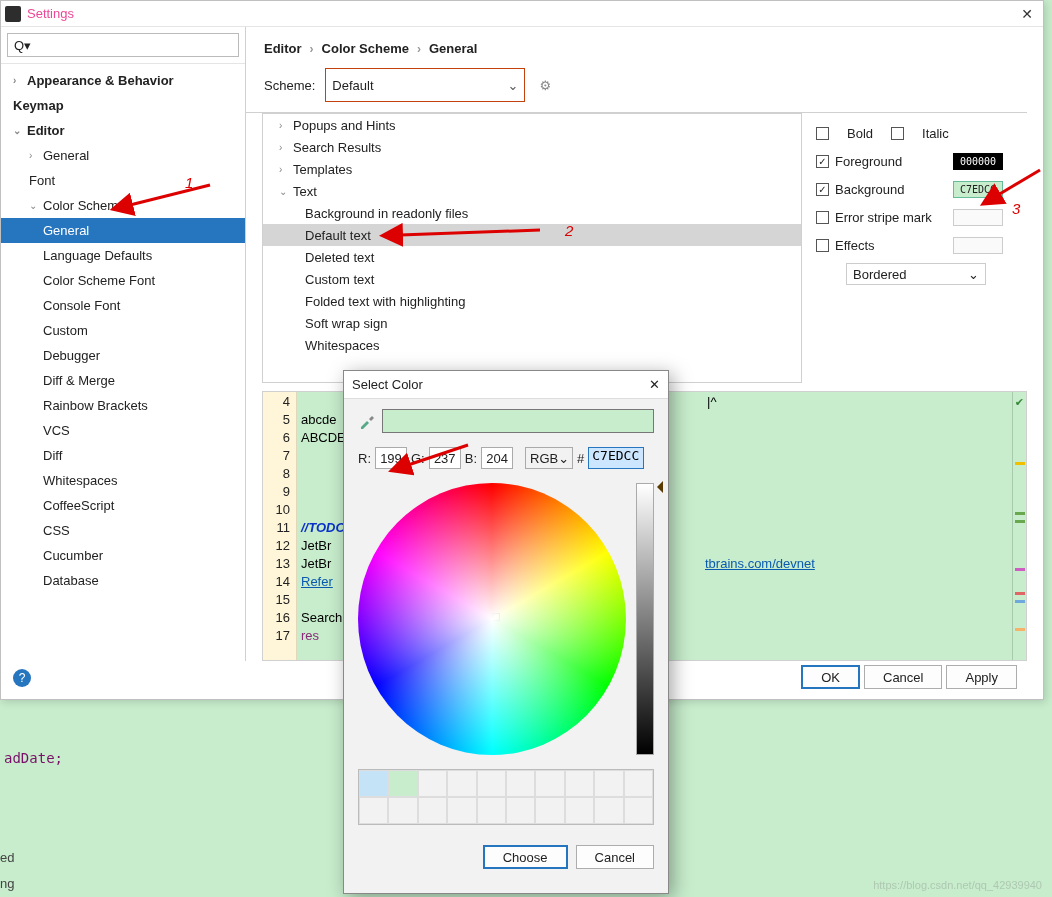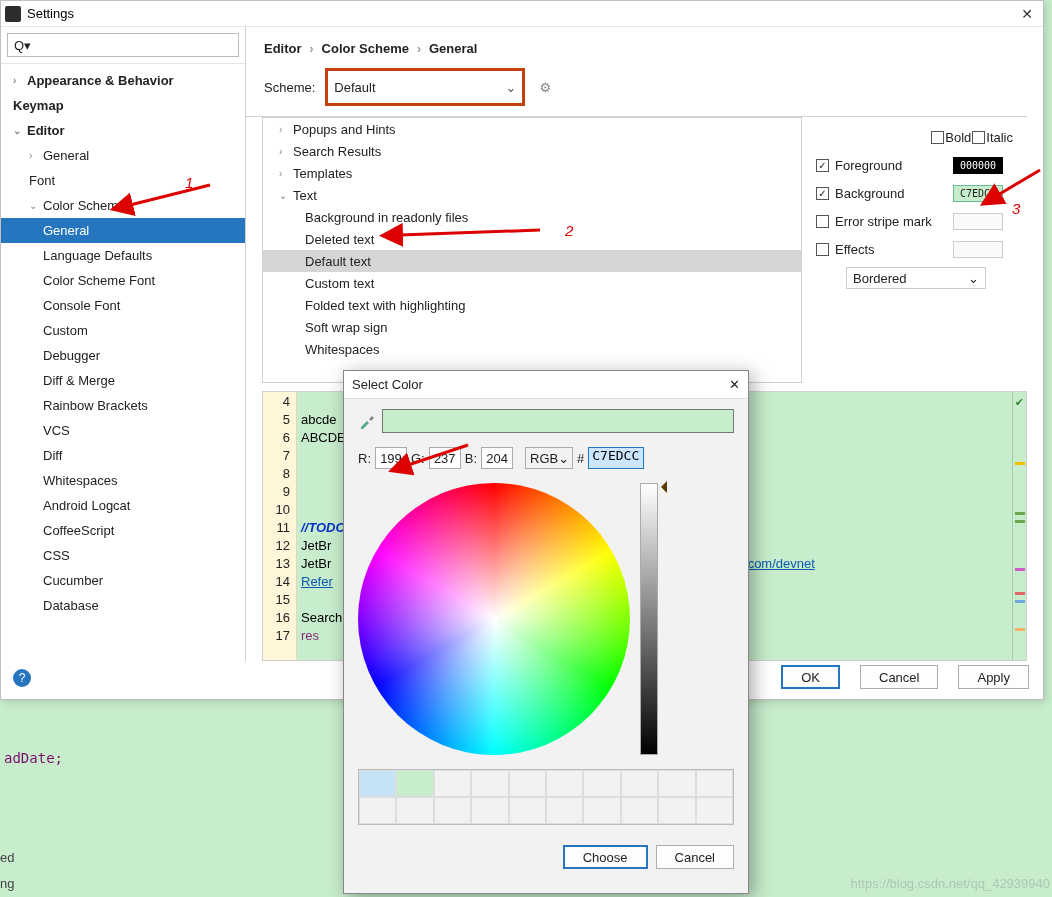--- a/index.html
+++ b/index.html
@@ -1,39 +1,39 @@
 <!DOCTYPE html>
 <html><head>
 <meta charset="utf-8">
 <style>
 *{box-sizing:border-box;margin:0;padding:0;font-family:"Segoe UI",Arial,sans-serif;font-size:13px;color:#222}
 body{background:#C7EDCC;overflow:hidden;width:1052px;height:897px}
 .settings{position:absolute;top:0;left:0;width:1044px;height:700px;background:#fff;border:1px solid #c0c0c0;box-shadow:2px 2px 8px rgba(0,0,0,.15)}
 .titlebar{height:26px;background:#fff;border-bottom:1px solid #e5e5e5;display:flex;align-items:center;padding:0 4px}
 .appicon{width:16px;height:16px;background:#2d2d2d;border-radius:2px;margin-right:6px}
-.titlebar .title{color:#000000}
+.titlebar .title{color:#ec4899}
 .titlebar .close{margin-left:auto;font-size:14px;color:#333;padding:0 6px}
 .body{display:flex;height:calc(100% - 64px)}
 .sidebar{width:245px;border-right:1px solid #d0d0d0}
 .searchrow{padding:6px;border-bottom:1px solid #e5e5e5;display:flex;gap:4px}
 .searchbox{flex:1;border:1px solid #bbb;height:24px;display:flex;align-items:center;padding:0 6px;color:#999}
 .gearicon{width:20px;height:20px;display:flex;align-items:center;justify-content:center;color:#888}
 .tree{padding:4px 0;height:calc(100% - 36px);overflow:hidden}
 .tnode{display:flex;align-items:center;height:25px;padding-left:12px;white-space:nowrap}
 .tnode.l1{padding-left:28px}
 .tnode.l2{padding-left:42px}
 .tnode.bold{font-weight:700}
 .tnode.sel{background:#2675bf;color:#fff}
 .tnode.sel .lbl{color:#fff}
 .chev{width:12px;color:#888;font-size:10px;margin-right:2px}
 .main{flex:1;display:flex;flex-direction:column}
 .crumbs{padding:14px 18px 10px;font-size:15px;font-weight:700;display:flex;gap:8px;align-items:center}
 .crumbs .sep{color:#999;font-size:12px}
 .schrow{padding:2px 18px 10px;display:flex;align-items:center;gap:10px}
-.schsel{border:3px solid #c2410c;height:24px;width:200px;padding:16px 6px;display:flex;align-items:center;justify-content:space-between;color:#1a33cc}
+.schsel{border:1px solid #c2410c;height:24px;width:200px;padding:16px 6px;display:flex;align-items:center;justify-content:space-between;color:#1a33cc}
 .schsel .dd{color:#555}
 .midsplit{display:flex;flex:1;border-top:1px solid #d0d0d0;margin:0 16px 0 0;overflow:hidden}
 .catpanel{width:540px;border:1px solid #d0d0d0;margin-left:16px;overflow:hidden}
 .catpanel .row{height:22px;display:flex;align-items:center;padding-left:16px}
 .catpanel .row.l1{padding-left:42px}
 .catpanel .row.sel{background:#d5d5d5}
 .props{flex:1;padding:6px 14px}
 .prow{display:flex;align-items:center;height:28px;gap:6px}
 .cbx{width:13px;height:13px;border:1px solid #555;display:inline-flex;align-items:center;justify-content:center;font-size:10px}
 .swfg{width:50px;height:17px;background:#000;color:#fff;font-size:10px;text-align:center;line-height:17px;font-family:monospace}
@@ -44,28 +44,28 @@
 .gutter{width:34px;background:#fff6d9;border-right:1px solid #e0d8b8;font-family:Consolas,monospace;font-size:13px;color:#888;text-align:right;padding:2px 6px 0 0}
 .gutter div{height:18px}
 .codewrap{flex:1;background:#C7EDCC;position:relative;font-family:Consolas,monospace;font-size:13px;padding:2px 4px}
 .codewrap div{height:18px}
 .codewrap .todo{color:#0a32c8;font-style:italic;font-weight:700}
 .codewrap .norm{color:#000}
 .codewrap .link{color:#0a5ab0;text-decoration:underline}
 .codewrap .kw{color:#8a2a7a}
 .errstripe{width:14px;background:#C7EDCC;border-left:1px solid #a9c9ad;position:relative}
 .errstripe .es{position:absolute;width:10px;height:3px;left:2px}
-.buttons{position:absolute;bottom:10px;right:14px;display:flex;gap:20px}
+.buttons{position:absolute;bottom:10px;right:26px;display:flex;gap:4px}
 .btn{height:24px;border:1px solid #adadad;background:#fdfdfd;padding:0 18px;display:flex;align-items:center}
 .btn.primary{border:2px solid #2675bf}
 .btn.disabled{color:#aaa}
 .helpicon{position:absolute;bottom:12px;left:12px;width:18px;height:18px;border-radius:50%;background:#2675bf;color:#fff;font-size:12px;text-align:center;line-height:18px}
 
 
-.picker{position:absolute;left:343px;top:370px;width:406px;height:524px;background:#f2f2f2;border:1px solid #888;box-shadow:4px 4px 18px rgba(0,0,0,.35);z-index:20}
+.picker{position:absolute;left:343px;top:370px;width:326px;height:524px;background:#f2f2f2;border:1px solid #888;box-shadow:4px 4px 18px rgba(0,0,0,.35);z-index:20}
 .phead{height:28px;display:flex;align-items:center;justify-content:space-between;padding:0 8px;background:#fff;border-bottom:1px solid #ddd}
 .pbody{padding:10px 14px}
 .pickprev{display:flex;gap:6px;align-items:center;margin-bottom:14px}
 .eyedrop{width:18px;height:18px}
 .pickswatch{flex:1;height:24px;background:#C7EDCC;border:1px solid #777}
 .pickinputs{display:flex;gap:4px;align-items:center;margin-bottom:14px;font-size:12px}
 .pickinputs input{width:32px;height:22px;border:1px solid #aaa;text-align:center}
 .pickinputs .mode{width:48px;height:22px;border:1px solid #aaa;padding:0 4px;display:flex;align-items:center;justify-content:space-between;margin-left:8px}
 .pickinputs .hex{width:56px;height:22px;border:1px solid #2675bf;background:#cde6ff;padding:0 3px;font-family:monospace;color:#000}
 .wheelwrap{display:flex;gap:10px;margin-bottom:14px}
@@ -78,21 +78,21 @@
 .palette div{border:1px solid #ddd}
 .pbtns{display:flex;justify-content:flex-end;gap:8px;padding:10px 14px}
 
 
 .bgcode{position:absolute;left:4px;top:750px;font-family:Consolas,monospace;font-size:14px;color:#7a0f6a}
 .bgcode2{position:absolute;left:0;top:850px;color:#444;font-size:13px}
 .bgcode3{position:absolute;left:0;top:876px;color:#444;font-size:13px}
 .arrow{position:absolute;pointer-events:none;z-index:30}
 .arrow svg{overflow:visible}
 .annot{position:absolute;color:#d00;font-style:italic;font-size:15px;z-index:31}
-.watermark{position:absolute;right:2px;bottom:6px;color:rgba(130,130,130,.35);font-size:13px}
+.watermark{position:absolute;right:10px;bottom:6px;color:rgba(130,130,130,.35);font-size:11px}
 </style>
 </head>
 <body>
 
 <div class="settings">
   <div class="titlebar">
     <div class="appicon"></div>
     <span class="title">Settings</span>
     <span class="close">✕</span>
   </div>
@@ -151,23 +151,20 @@
             <span class="lbl">Rainbow Brackets</span>
           </div>
           <div class="tnode l2">
             <span class="lbl">VCS</span>
           </div>
           <div class="tnode l2">
             <span class="lbl">Diff</span>
           </div>
           <div class="tnode l2">
             <span class="lbl">Whitespaces</span>
-          </div>
-          <div class="tnode l2">
-            <span class="lbl">Android Logcat</span>
           </div>
           <div class="tnode l2">
             <span class="lbl">CoffeeScript</span>
           </div>
           <div class="tnode l2">
             <span class="lbl">CSS</span>
           </div>
           <div class="tnode l2">
             <span class="lbl">Cucumber</span>
           </div>
@@ -206,41 +203,41 @@
               <span class="chev">›</span>
               <span>Templates</span>
             </div>
             <div class="row">
               <span class="chev">⌄</span>
               <span>Text</span>
             </div>
             <div class="row l1">
               <span>Background in readonly files</span>
             </div>
-            <div class="row l1">
-              <span>Deleted text</span>
-            </div>
             <div class="row l1 sel">
               <span>Default text</span>
             </div>
             <div class="row l1">
+              <span>Deleted text</span>
+            </div>
+            <div class="row l1">
               <span>Custom text</span>
             </div>
             <div class="row l1">
               <span>Folded text with highlighting</span>
             </div>
             <div class="row l1">
               <span>Soft wrap sign</span>
             </div>
             <div class="row l1">
               <span>Whitespaces</span>
             </div>
           </div>
         <div class="props">
-          <div class="prow" style="justify-content:flex-end;gap:1px">
+          <div class="prow" style="justify-content:flex-start;gap:18px">
             <span class="cbx"></span>
               <span>Bold</span>
             <span class="cbx"></span>
               <span>Italic</span>
           </div>
           <div class="prow">
             <span class="cbx">✓</span>
               <span style="width:112px">Foreground</span>
             <span class="swfg">000000</span>
           </div>

